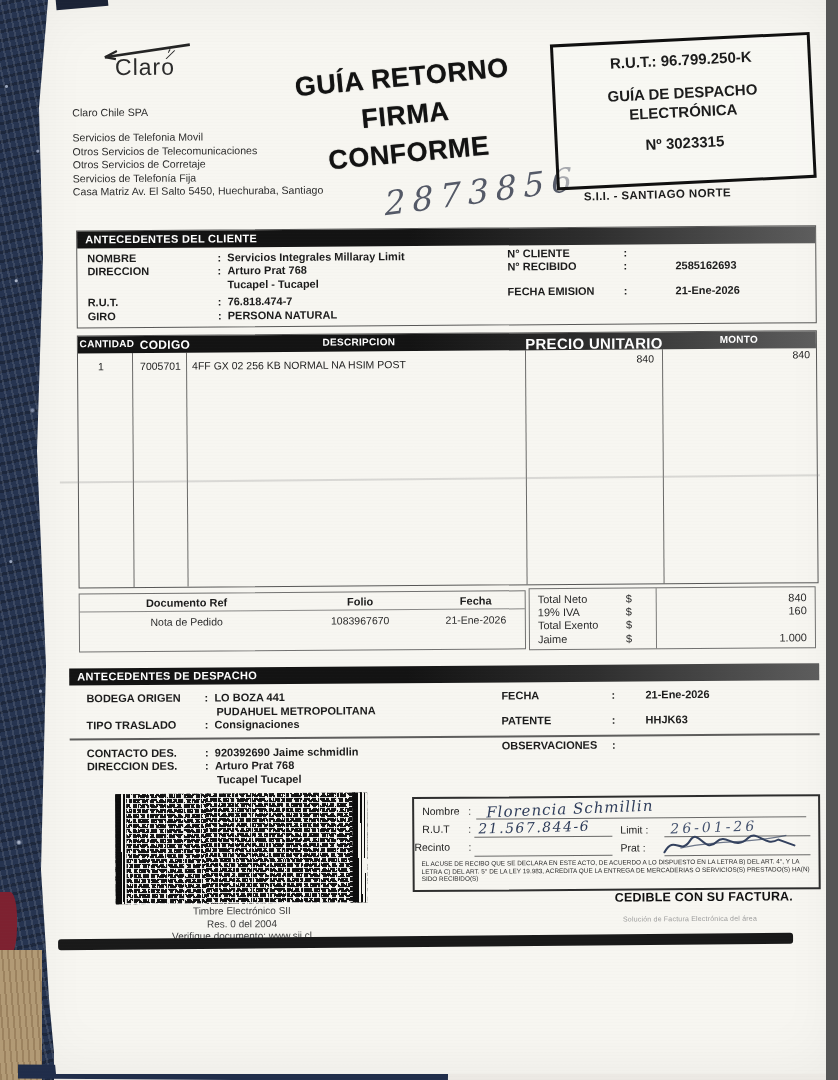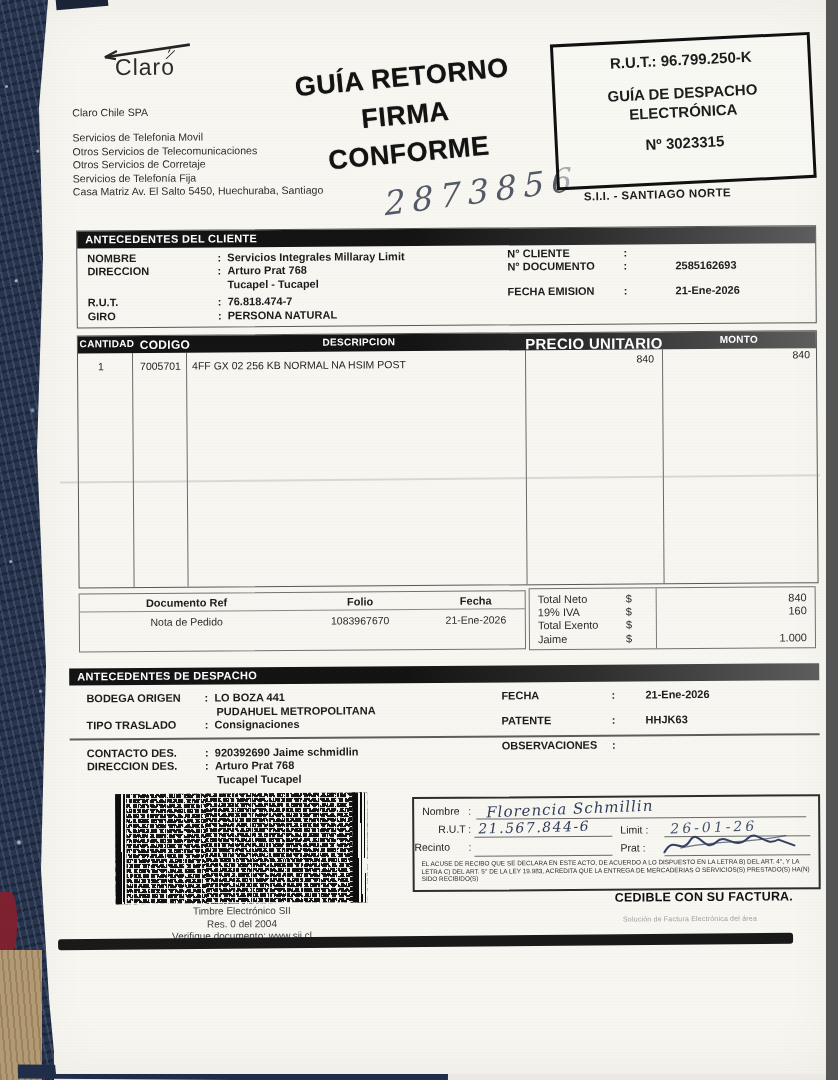--- a/index.html
+++ b/index.html
@@ -188,21 +188,21 @@
             <span class="val">PERSONA NATURAL</span>
           </div>
       </div>
       <div class="cli-right">
         <div class="frow">
             <span class="lbl">N° CLIENTE</span>
             <span class="col">:</span>
             <span class="val"></span>
           </div>
         <div class="frow">
-            <span class="lbl">N° DOCUMENTO</span>
+            <span class="lbl">N° RECIBIDO</span>
             <span class="col">:</span>
             <span class="val">2585162693</span>
           </div>
         <div class="gap12"></div>
         <div class="frow">
             <span class="lbl">FECHA EMISION</span>
             <span class="col">:</span>
             <span class="val">21-Ene-2026</span>
           </div>
       </div>
@@ -321,21 +321,21 @@
       <div>Res. 0 del 2004</div>
       <div>Verifique documento: www.sii.cl</div>
     </div>
 
     <div class="abs recibo">
       <span class="flabel" style="left:8px;top:6px;">Nombre</span>
       <span class="flabel" style="left:54px;top:6px;">:</span>
       <span class="hand" style="left:72px;top:2px;font-size:15px;transform:rotate(-2deg);letter-spacing:1px;">Florencia Schmillin</span>
       <div class="uline" style="left:62px;right:12px;top:20px;"></div>
 
-      <span class="flabel" style="left:24px;top:24px;">R.U.T</span>
+      <span class="flabel" style="left:8px;top:24px;">R.U.T</span>
       <span class="flabel" style="left:54px;top:24px;">:</span>
       <span class="hand" style="left:64px;top:21px;font-size:14px;letter-spacing:1.5px;transform:rotate(-1deg);">21.567.844-6</span>
       <div class="uline" style="left:60px;width:138px;top:38px;"></div>
       <span class="flabel" style="left:206px;top:26px;">Limit :</span>
       <span class="hand" style="left:256px;top:22px;font-size:14px;letter-spacing:3px;color:#45536f;transform:rotate(-1.5deg);">26-01-26</span>
       <div class="uline" style="left:250px;width:146px;top:39px;"></div>
 
       <span class="flabel" style="left:0;top:42px;">Recinto</span>
       <span class="flabel" style="left:54px;top:42px;">:</span>
       <span class="hand" style="left:64px;top:42px;"></span>

